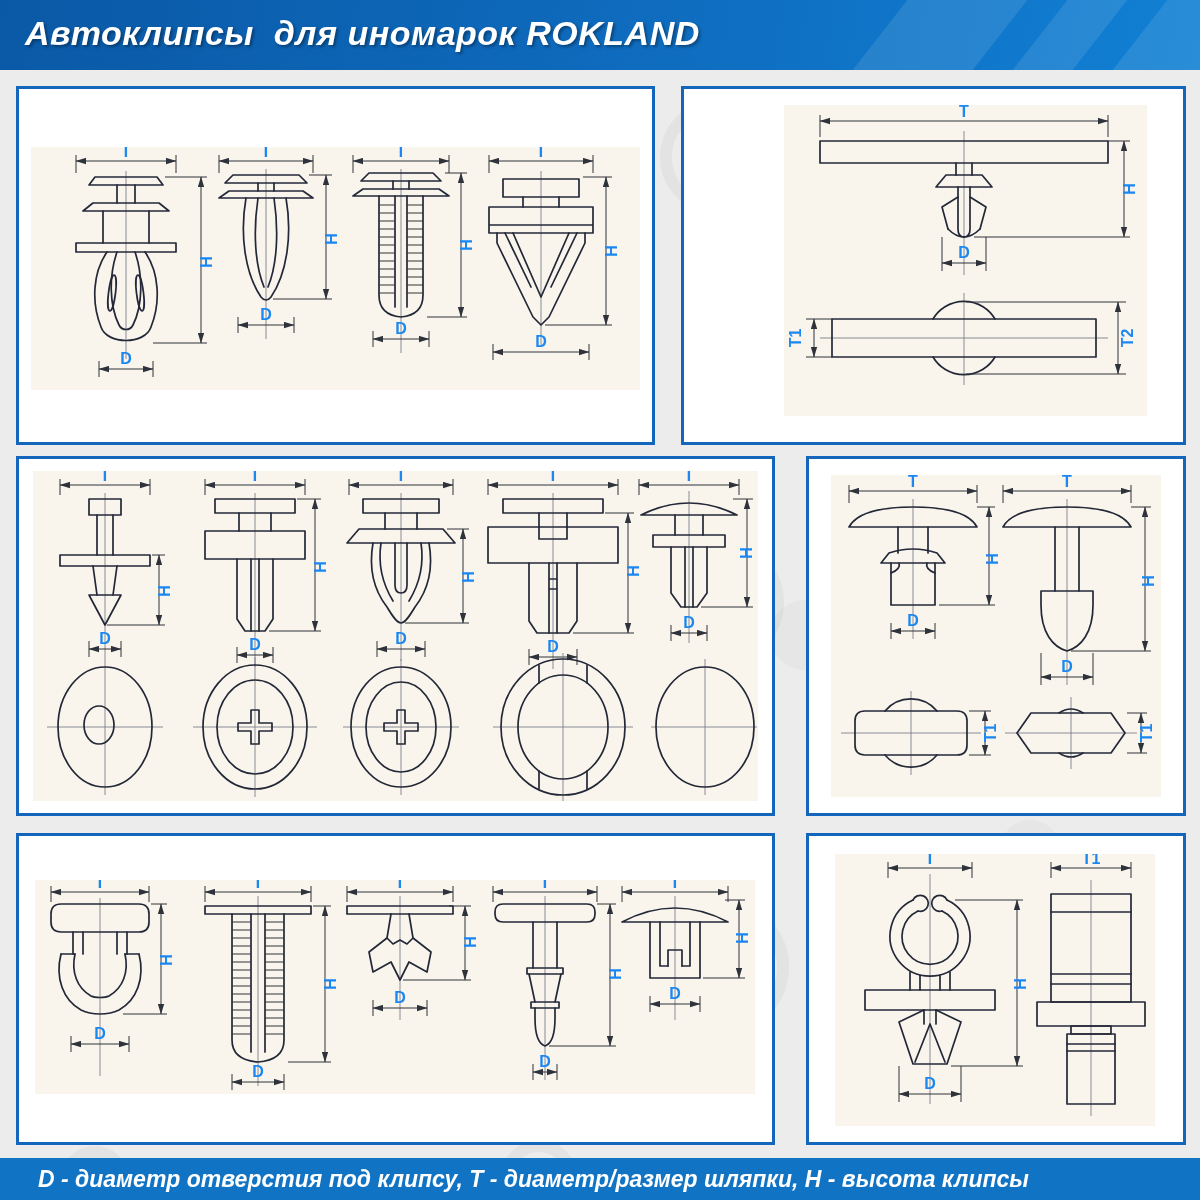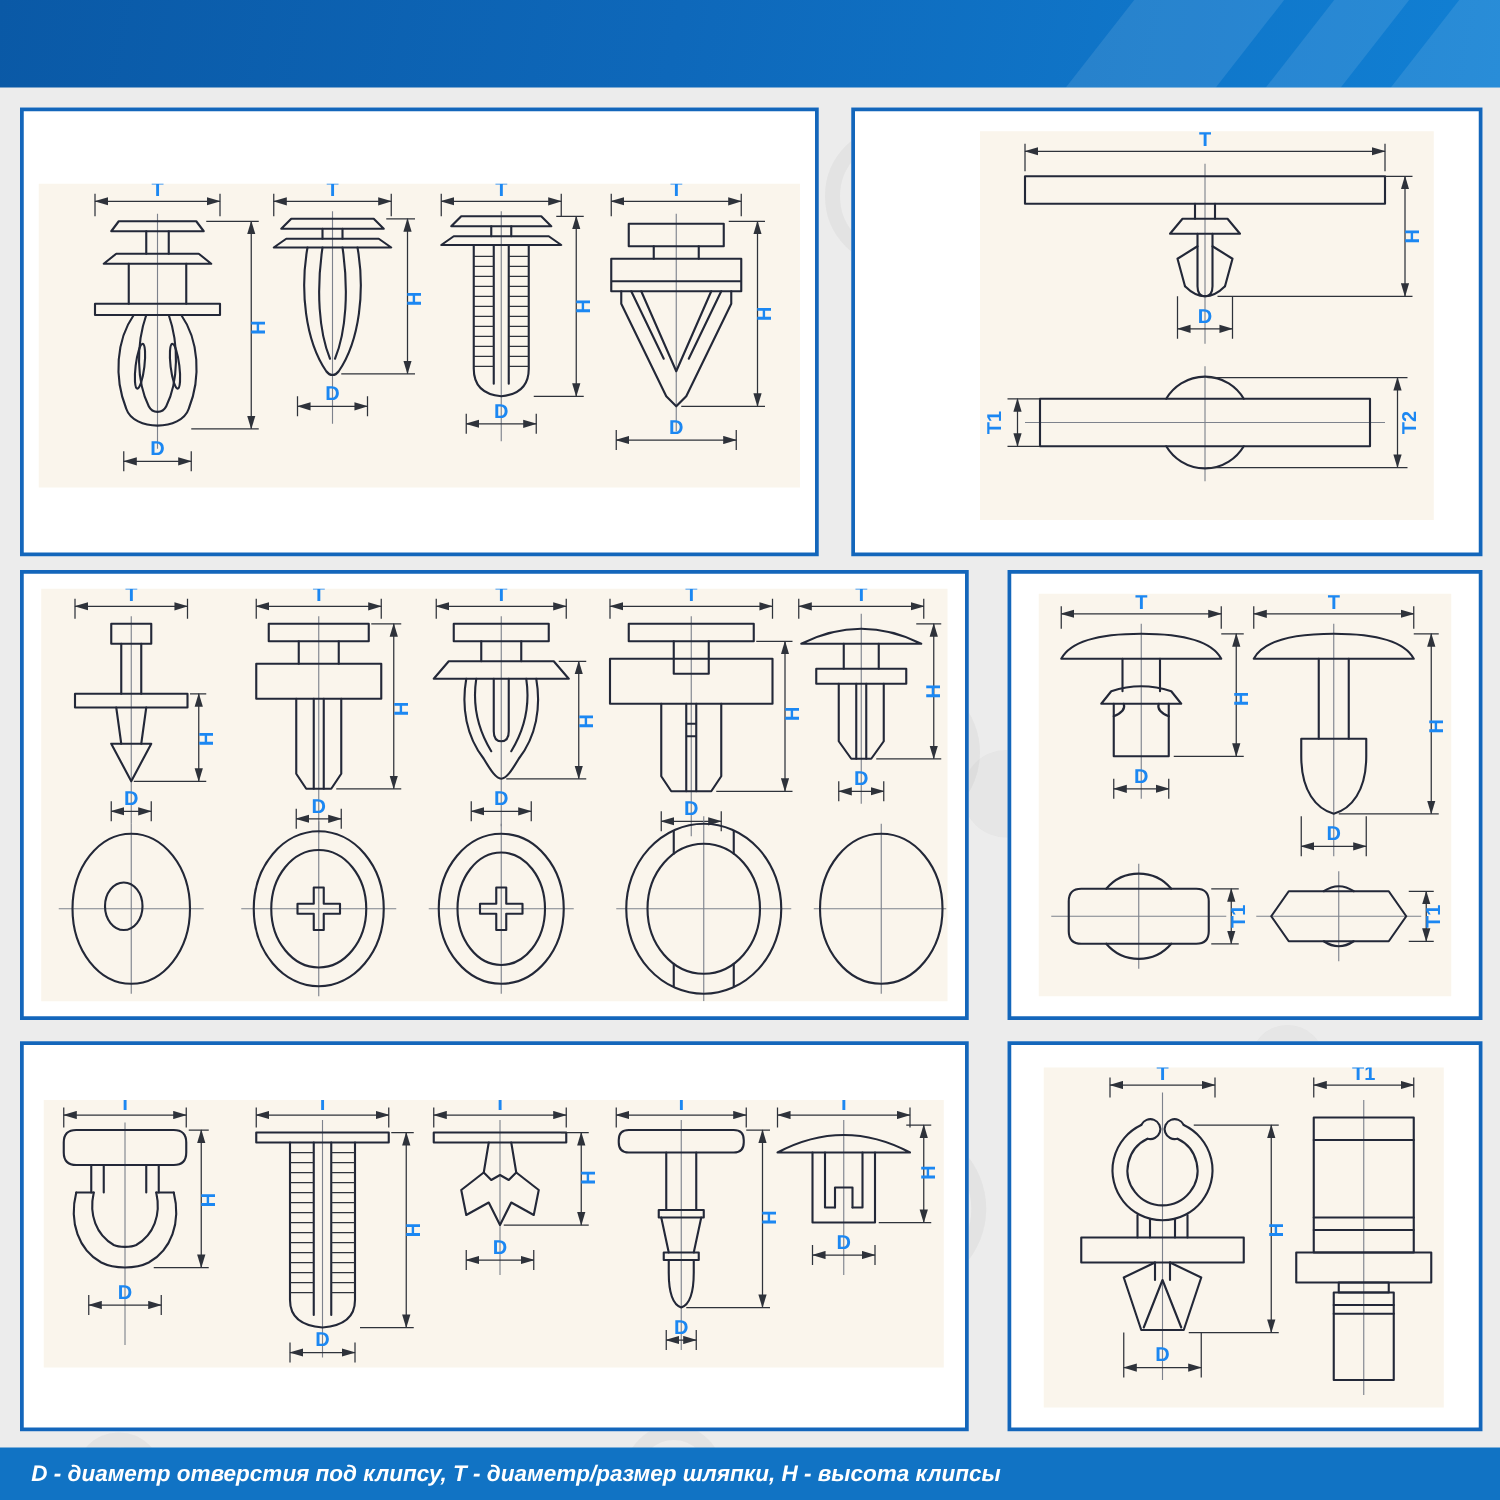--- a/index.html
+++ b/index.html
@@ -23,40 +23,41 @@
   .cream svg{display:block;width:100%;height:100%;}
 
   
   .draw{stroke:#232838;stroke-width:1.7;fill:none;stroke-linejoin:round;stroke-linecap:round;}
   .dim{stroke:#2e323a;stroke-width:1;fill:none;}
   .cl{stroke:#7d828c;stroke-width:.9;fill:none;}
   .lbl{font:700 16px "Liberation Sans",sans-serif;fill:#1b87f2;text-anchor:middle;}
 
   
   #footer{position:absolute;left:0;top:1158px;width:1200px;height:42px;background:#1173c4;}
-  #footer .legend{color:#ffffff;font-style:italic;font-weight:700;font-size:18px;
-                  line-height:42px;padding-left:25px;}
+  #footer .legend{color:#ffffff;font-style:italic;font-weight:700;font-size:23px;
+                  line-height:42px;padding-left:38px;}
 </style>
 </head>
 <body>
 
 <div id="canvas">
 
   <div class="wm" style="left:660px;top:540px;width:100px;height:100px;"></div>
   <div class="wm" style="left:655px;top:900px;width:110px;height:110px;"></div>
   <div class="wm solid" style="left:770px;top:600px;width:70px;height:70px;"></div>
   <div class="wm" style="left:60px;top:1146px;width:46px;height:46px;"></div>
   <div class="wm" style="left:500px;top:1140px;width:54px;height:54px;"></div>
   <div class="wm solid" style="left:1000px;top:820px;width:60px;height:60px;"></div>
   <div class="wm" style="left:660px;top:100px;width:90px;height:90px;"></div>
 
   <div id="header">
     <div class="streak" style="left:880px;top:-20px;width:120px;height:110px;"></div>
     <div class="streak" style="left:1040px;top:-20px;width:60px;height:110px;"></div>
     <div class="streak" style="left:1140px;top:-20px;width:90px;height:110px;"></div>
+    <h1>Автоклипсы  для иномарок ROKLAND</h1>
   </div>
 
   <div class="panel" style="left:16px;top:86px;width:639px;height:359px;">
     <div class="cream" style="left:12px;top:58px;width:609px;height:243px;">
       <svg viewBox="0 0 609 243">
         <defs>
           <marker id="arr" viewBox="0 0 10 6" refX="9.5" refY="3" markerWidth="11" markerHeight="7" orient="auto-start-reverse">
             <path d="M0,0L10,3L0,6Z" fill="#2e323a"></path>
           </marker>
         </defs>

